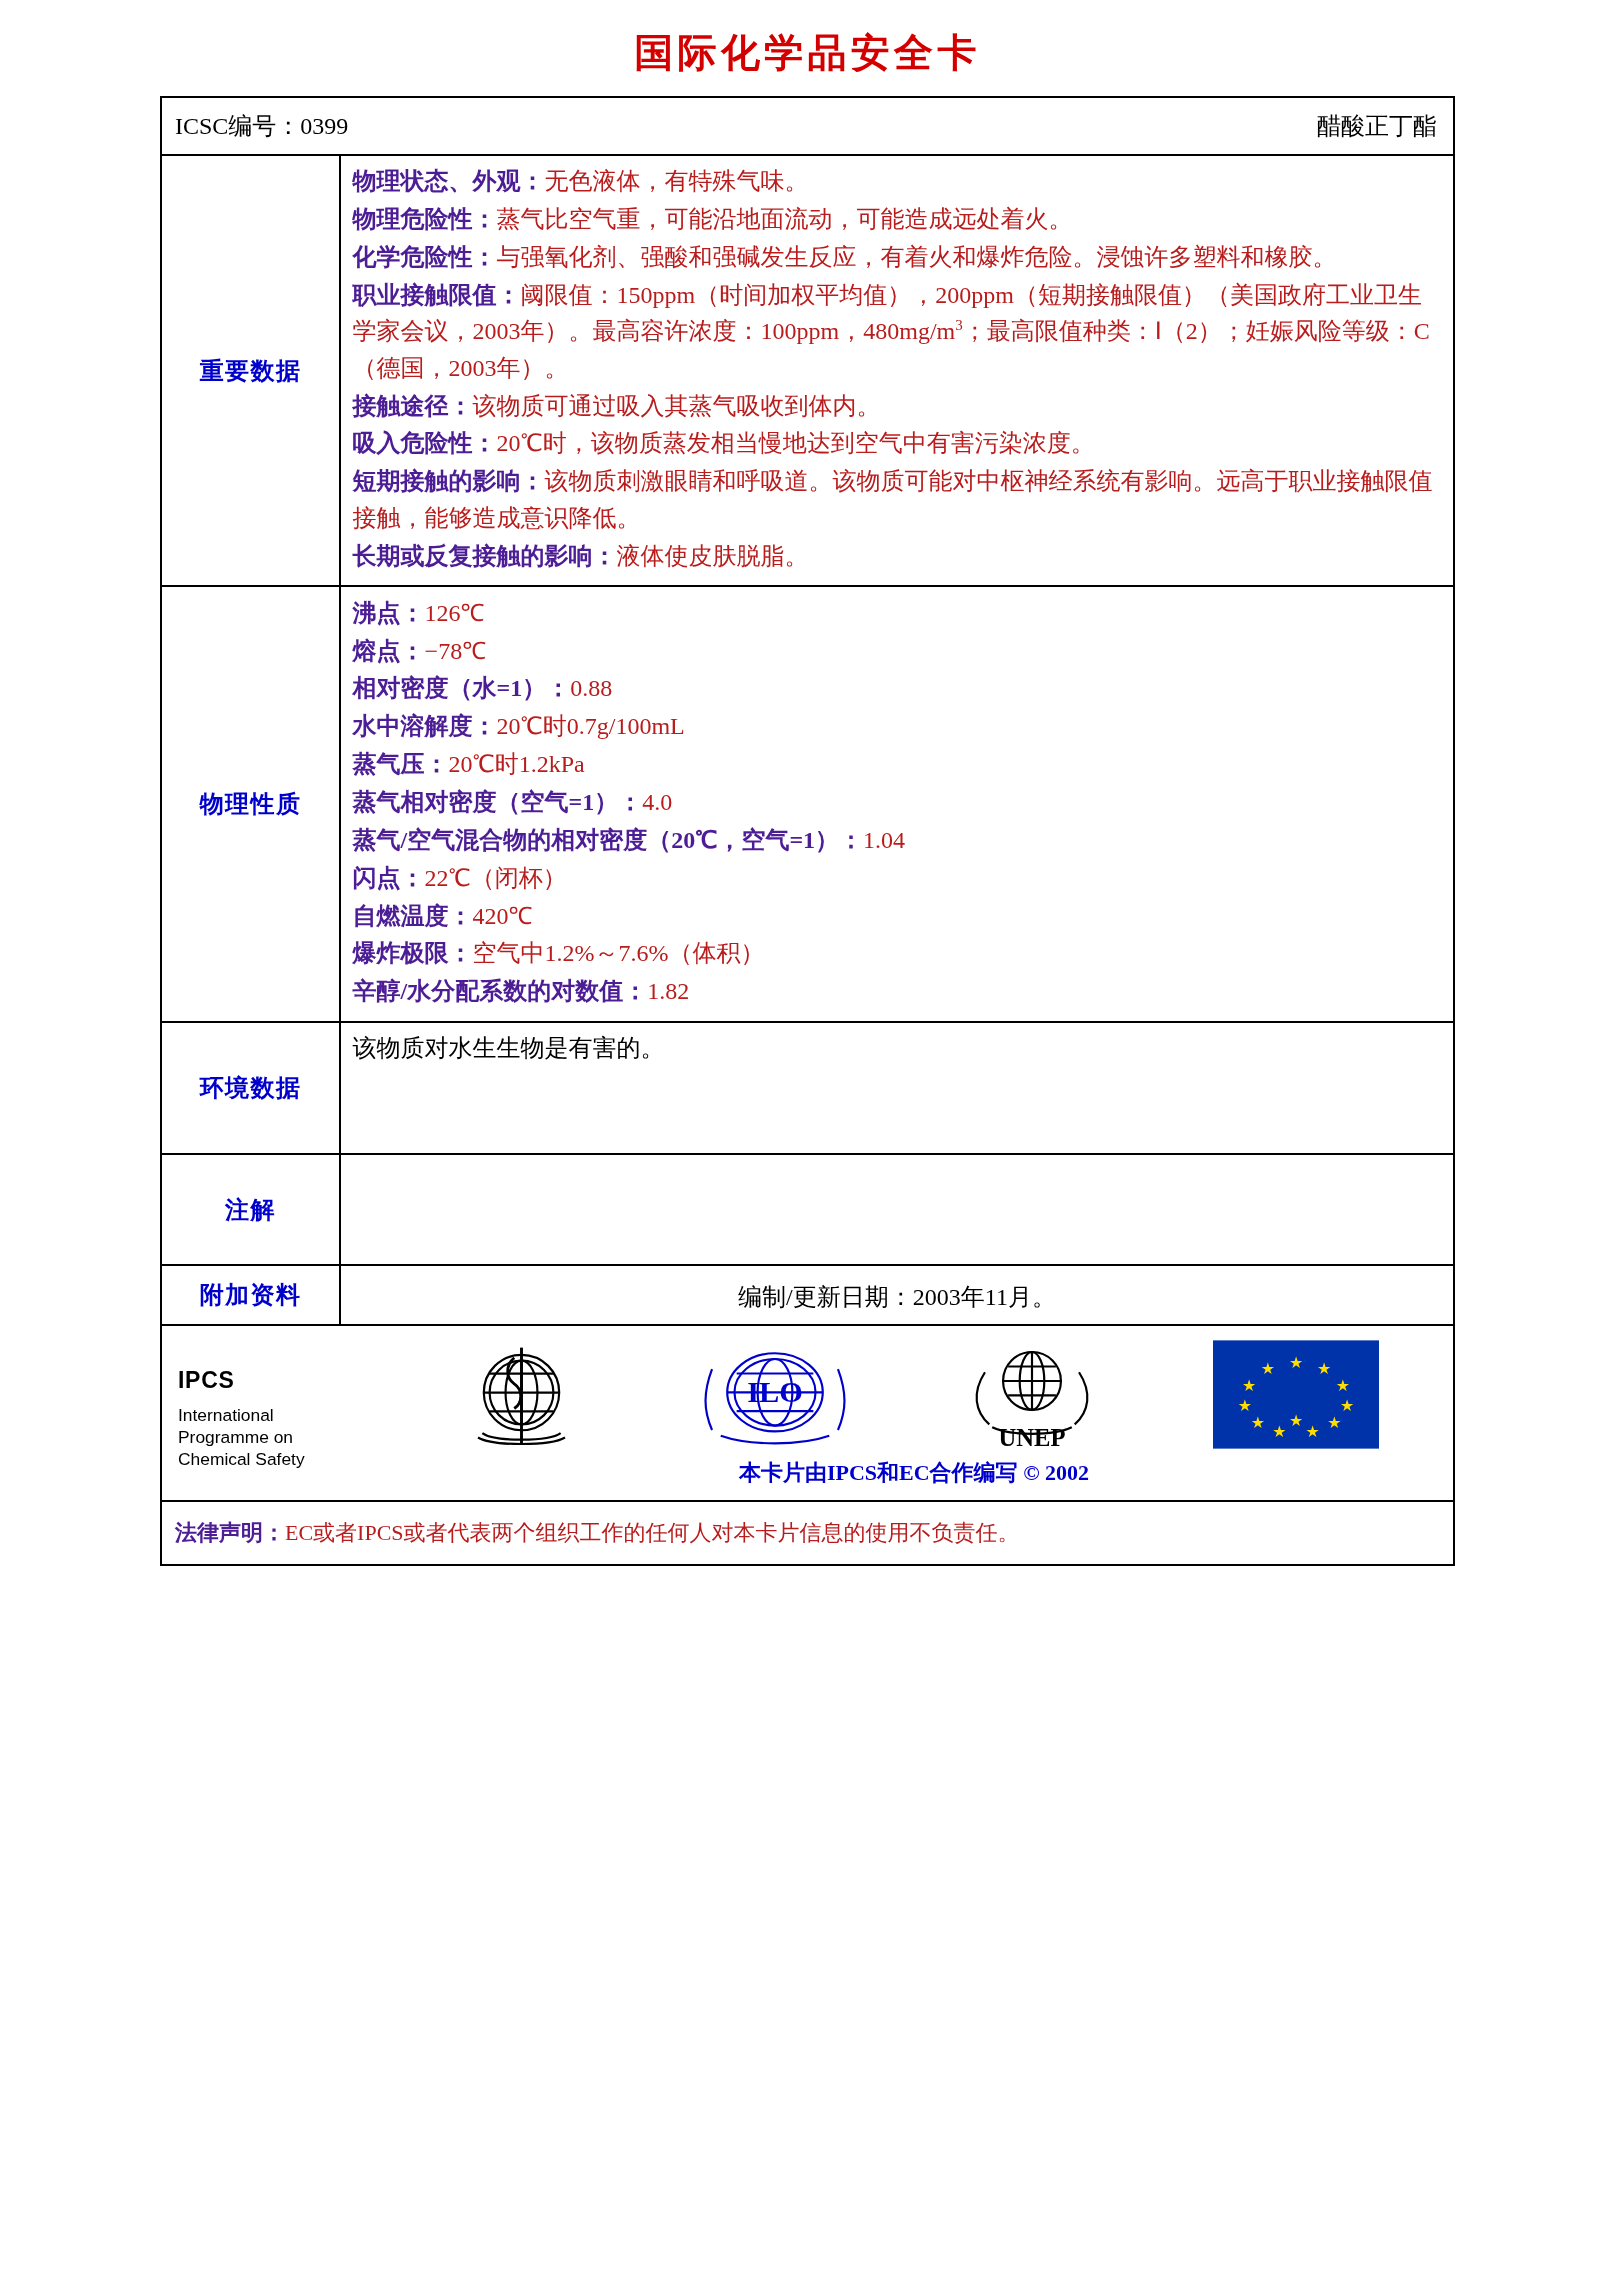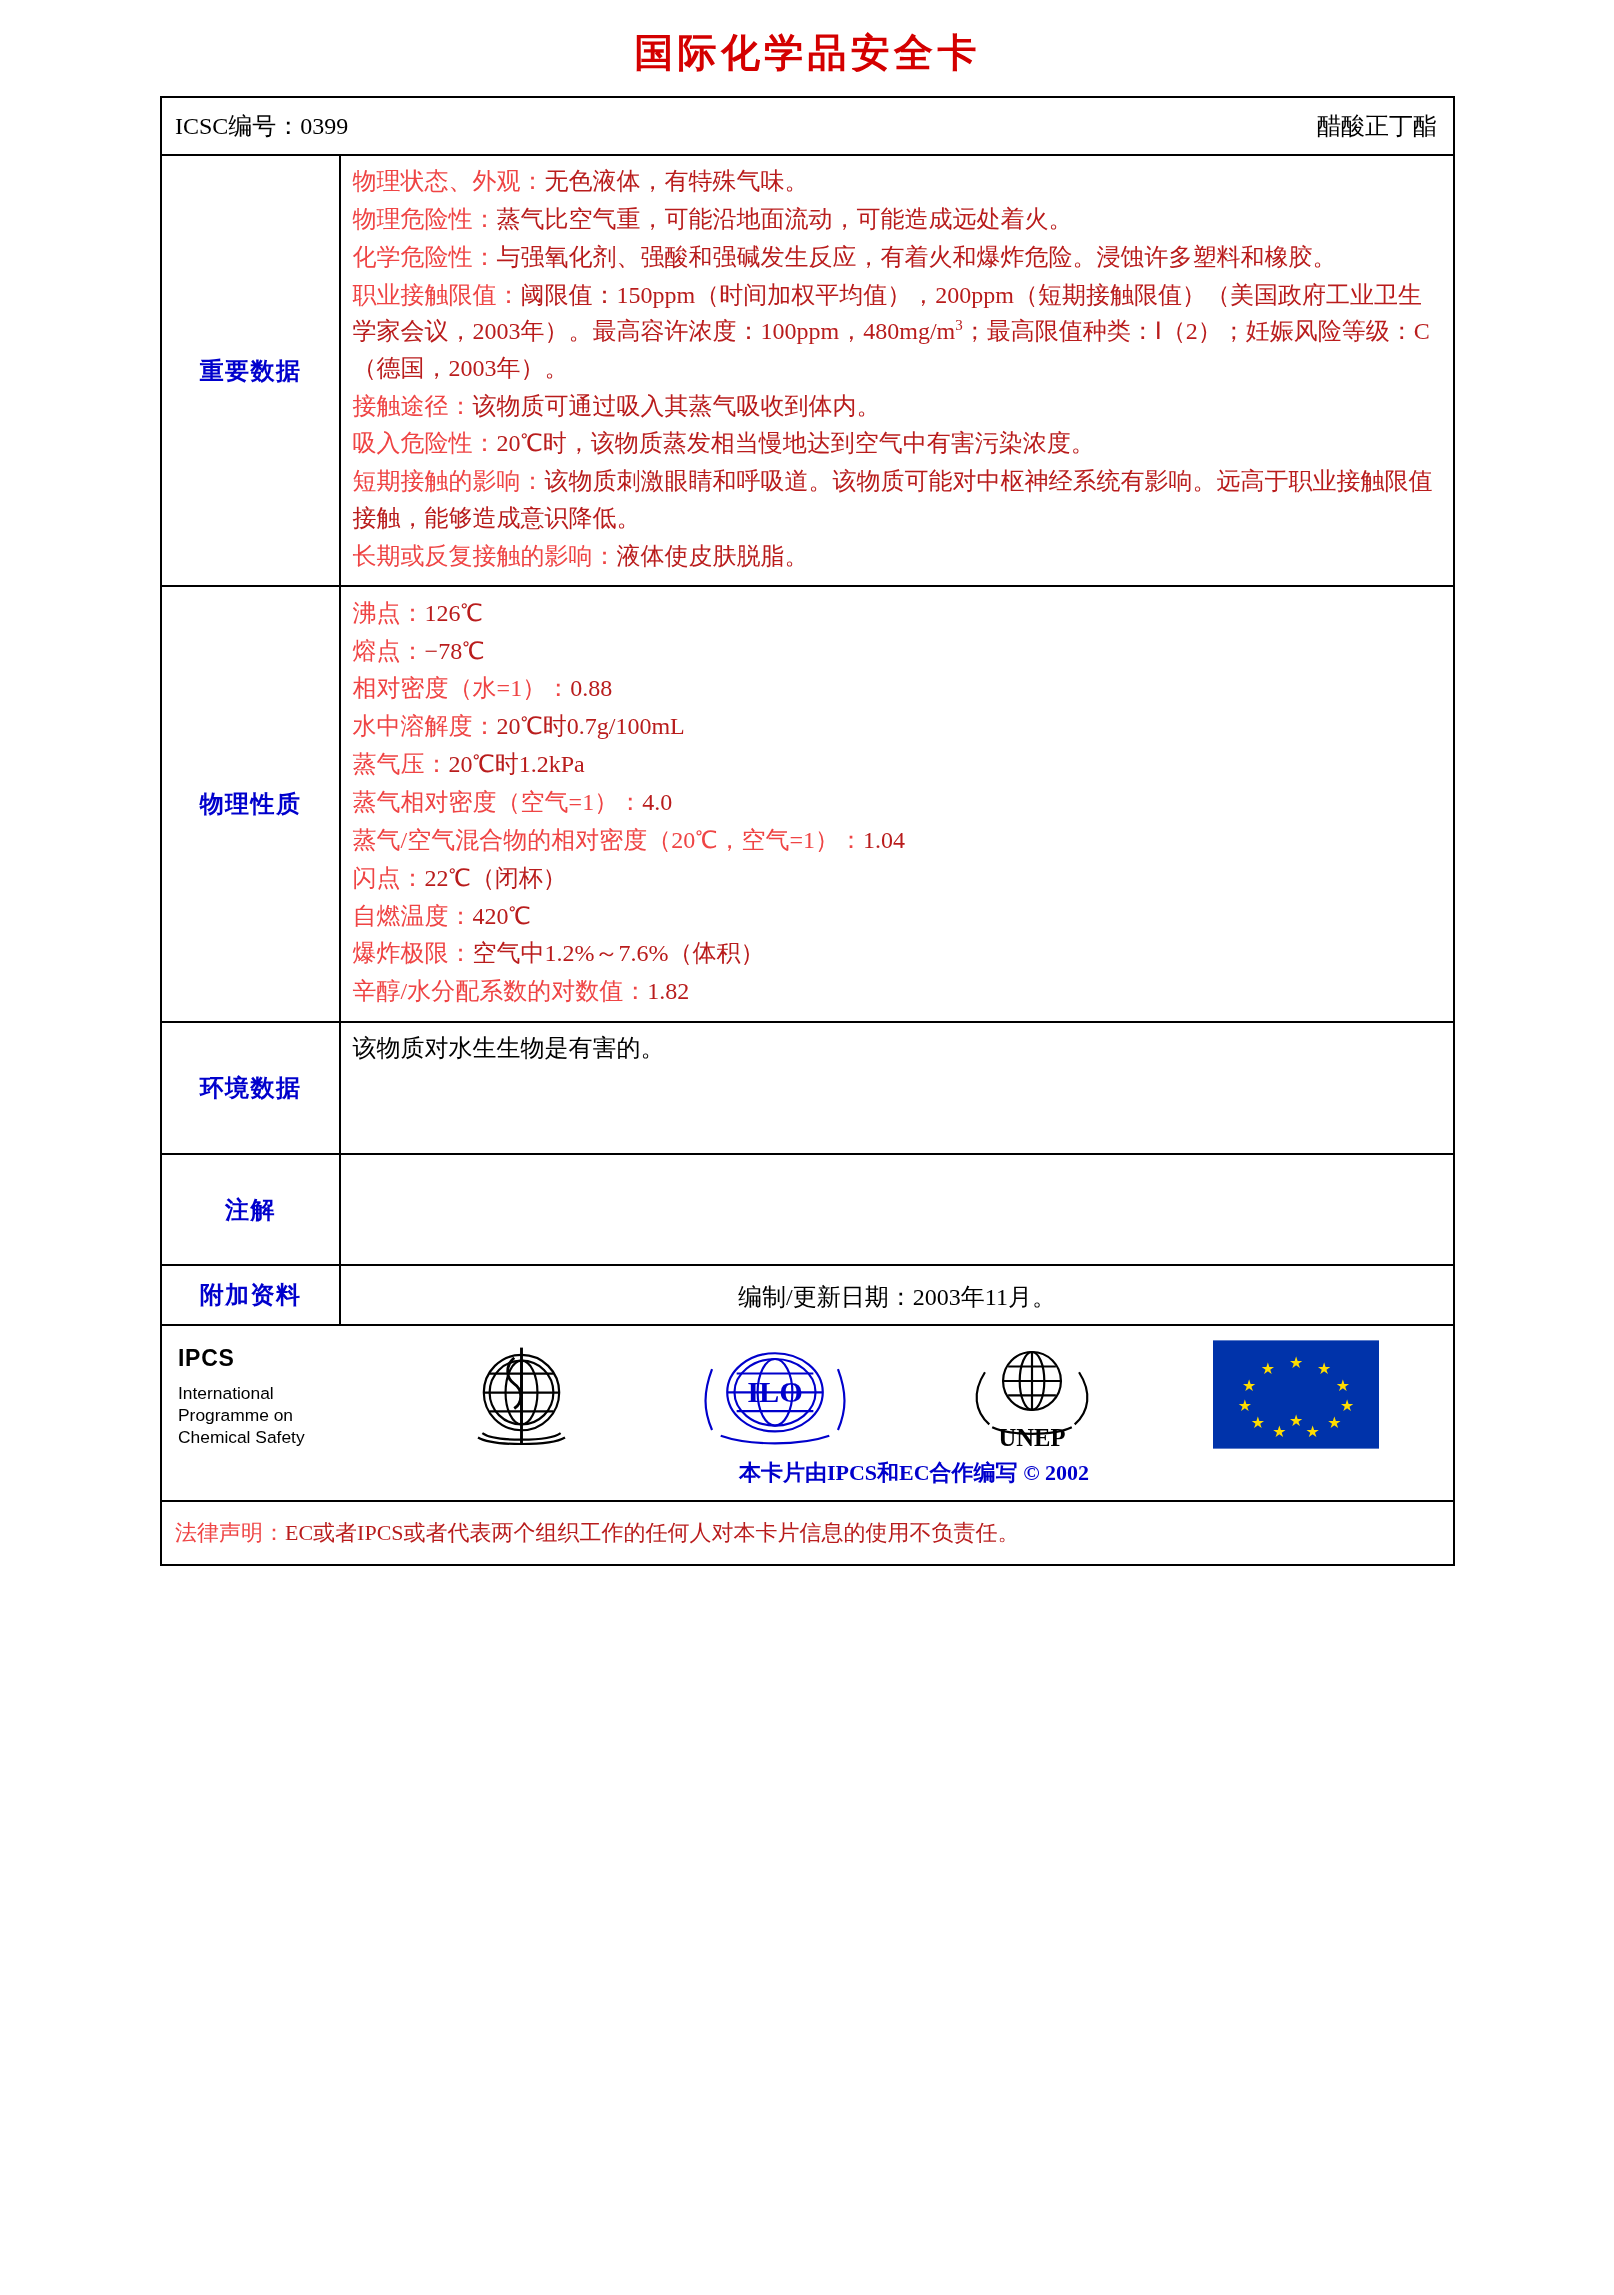--- a/index.html
+++ b/index.html
@@ -75,35 +75,35 @@
     flex: 1 1 auto;
     box-sizing: border-box;
     padding: 7.2px 11.6px 10px 11.6px;
     font-size: 24px;
     line-height: 1.52;
   }
   .content-cell p {
     margin: 0 0 1.4px 0;
   }
   .k {
-    color: #ef4444;
-    font-weight: normal;
+    color: #4c1d95;
+    font-weight: bold;
     margin-top: 19px;
   }
   .plain { color: #b91c1c; }
   .sup { font-size: 15px; vertical-align: super; }
   .tall-env { min-height: 130px; }
   .tall-note { min-height: 109px; }
   .attach-row .content-cell { padding-top: 13px; padding-bottom: 8.7px; text-align: center; }
 
   
   .logo-row {
     display: flex;
     border-bottom: 2.2px solid #000000;
-    align-items: flex-start;
+    align-items: center;
     gap: 34px;
   }
   .ipcs-cell {
     width: 179px;
     min-width: 179px;
     box-sizing: border-box;
     padding: 19px 7.2px 7.2px 16px;
   }
   .ipcs-title {
     font-family: "Liberation Sans", sans-serif;

